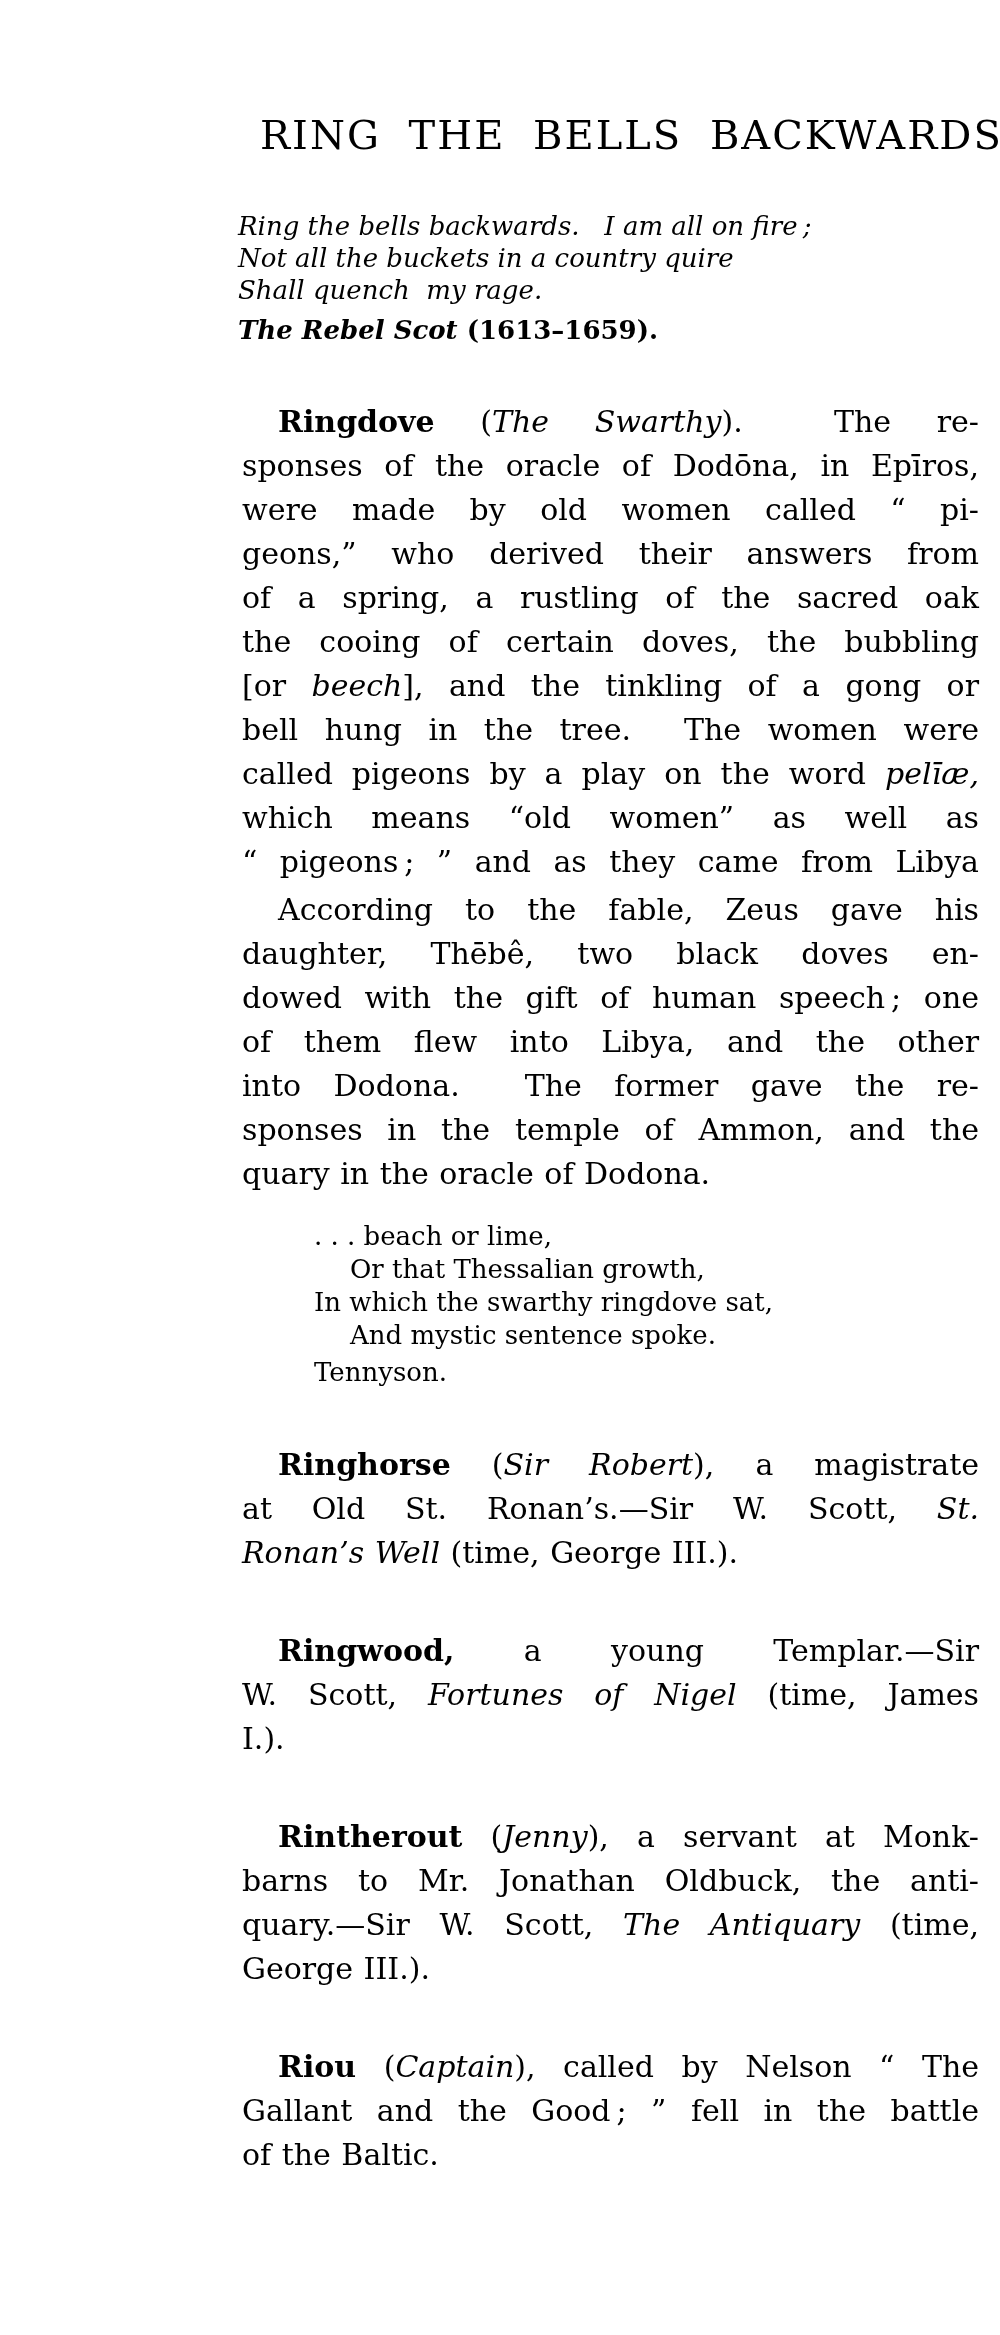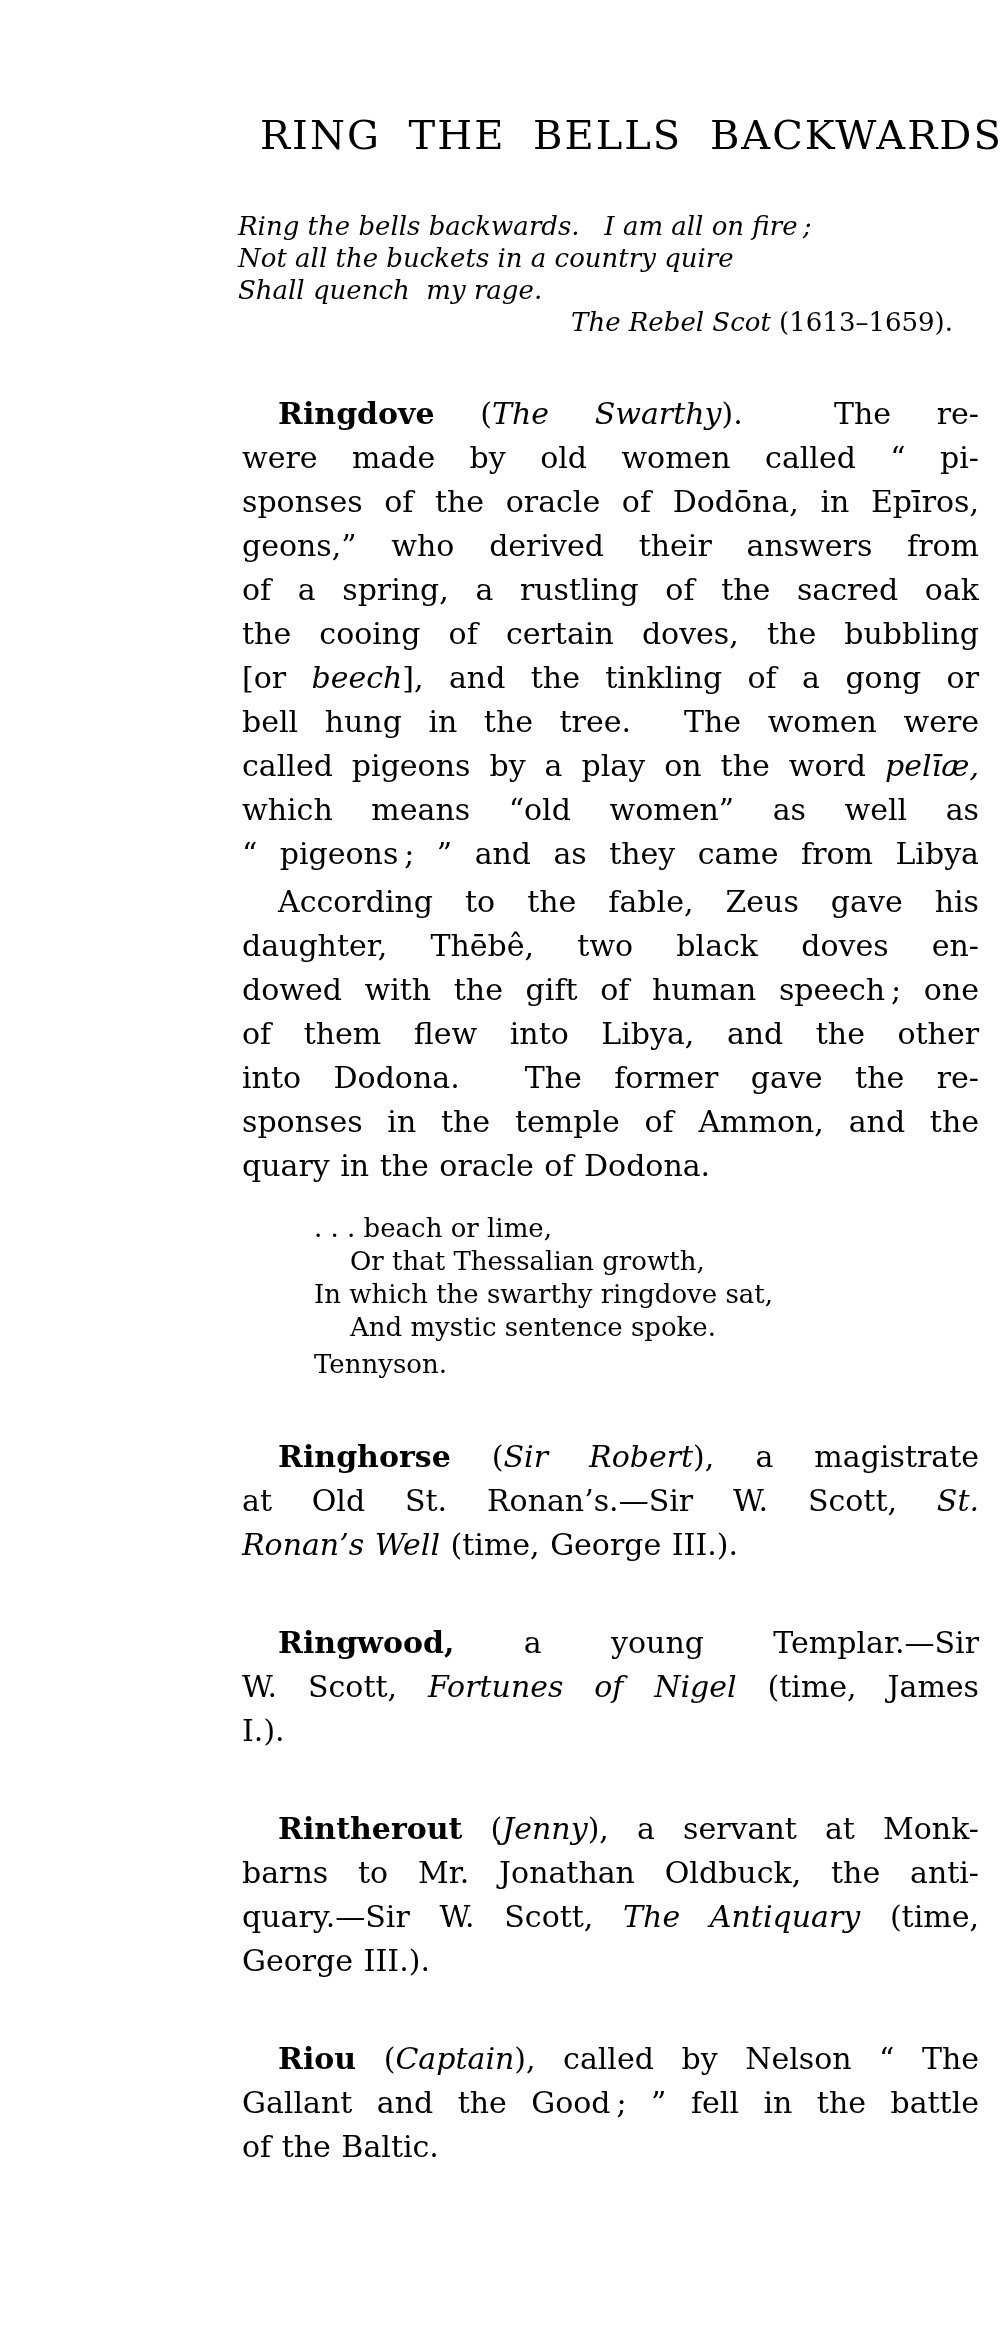--- a/index.html
+++ b/index.html
@@ -7,21 +7,21 @@
     position:relative;width:1000px;height:2335px;background:#ffffff;color:#000000;
     font-family:"DejaVu Serif", serif;overflow:hidden;box-sizing:border-box;padding-top:110px;
   }
   .col{margin-left:238px;width:745px;}
   .header{
     font-size:40px;line-height:50px;letter-spacing:2px;word-spacing:13px;
     white-space:nowrap;margin-left:22px;font-weight:normal;
   }
   .quote{margin-top:50px;font-size:26px;line-height:32px;}
   .qline{white-space:pre-wrap;font-style:italic;}
-  .attrib{text-align:right;padding-right:30px;margin-top:0;}
+  .attrib{text-align:left;padding-right:30px;margin-top:8px;font-weight:bold;}
   .entry{margin-top:54px;font-size:30px;line-height:44px;}
   .para{margin:4px;}
   .line{
     text-align:justify;text-align-last:justify;-moz-text-align-last:justify;
     text-justify:inter-word;word-spacing:1px;
   }
   .line.last{text-align-last:left;-moz-text-align-last:left;}
   .line.ind{text-indent:36px;}
   .verse{margin-top:24px;margin-left:76px;font-size:26px;line-height:33px;}
   .vline.vind{margin-left:36px;}
@@ -38,22 +38,22 @@
     <div>
         <div class="quote">
           <div class="qline">Ring the bells backwards.&nbsp;&nbsp; I am all on fire ;</div>
           <div class="qline">Not all the buckets in a country quire</div>
           <div class="qline">Shall quench&nbsp; my rage.</div>
           <div class="attrib"><span class="italic">The Rebel Scot</span><span> (1613–1659).</span></div>
         </div>
         <div class="entry">
           <div class="para">
             <div class="line ind"><span class="bold ">Ringdove</span><span> (</span><span class="italic">The Swarthy</span><span>).&nbsp; The re-</span></div>
+            <div class="line"><span>sponses of the oracle of Dodōna, in Epīros,</span></div>
             <div class="line"><span>were made by old women called “ pi-</span></div>
-            <div class="line"><span>sponses of the oracle of Dodōna, in Epīros,</span></div>
             <div class="line"><span>geons,” who derived their answers from</span></div>
             <div class="line"><span>of a spring, a rustling of the sacred oak</span></div>
             <div class="line"><span>the cooing of certain doves, the bubbling</span></div>
             <div class="line"><span>[or </span><span class="italic">beech</span><span>], and the tinkling of a gong or</span></div>
             <div class="line"><span>bell hung in the tree.&nbsp; The women were</span></div>
             <div class="line"><span>called pigeons by a play on the word </span><span class="italic">pelīæ,</span></div>
             <div class="line"><span>which means “old women” as well as</span></div>
             <div class="line"><span>“ pigeons ; ” and as they came from Libya</span></div>
           </div>
           <div class="para">

